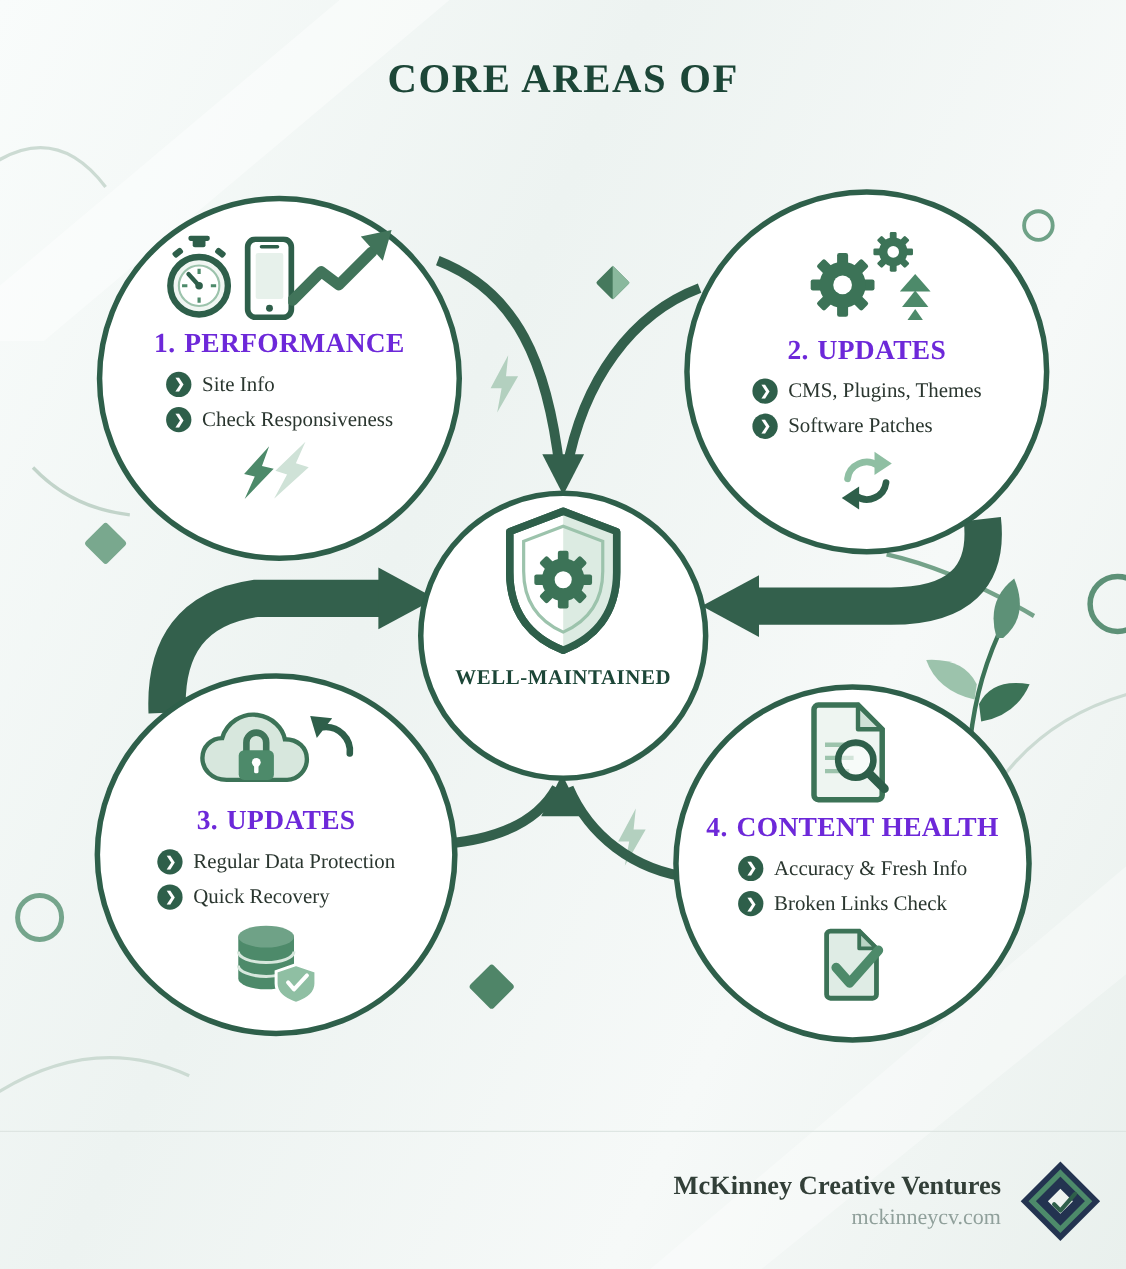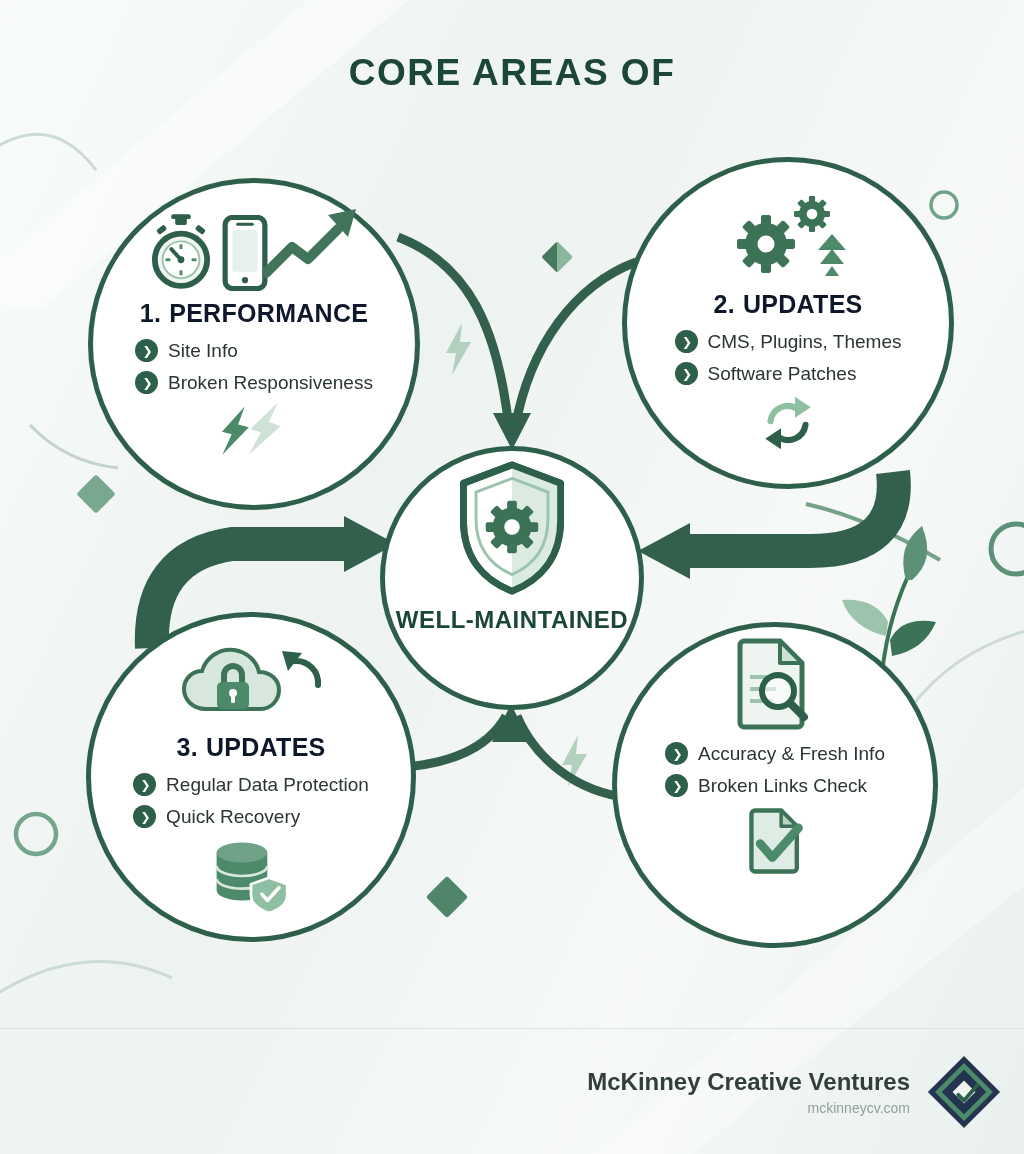--- a/index.html
+++ b/index.html
@@ -1,53 +1,53 @@
 <!DOCTYPE html>
 <html><head>
 <meta charset="utf-8">
 <style>
   * { margin:0; padding:0; box-sizing:border-box; }
   body { font-family:"Liberation Sans","DejaVu Sans",sans-serif; background:#fff; }
   .canvas{ position:relative; width:1024px; height:1154px; overflow:hidden;
-    background:linear-gradient(115deg,#f9fcfb 0%,#edf3f1 38%,#f6f9f8 70%,#e9f0ed 100%); }
+    background:linear-gradient(115deg,#f9fcfb 0%,#edf3f1 38%,#f6f9f8 70%,#e9f0ed 100%);font-family:Liberation Serif, serif; }
   .layer{ position:absolute; inset:0; z-index:1; }
 
   .title{ position:absolute; top:50px; left:0; width:100%; text-align:center; z-index:3;
     color:#1c4637; font-weight:bold; font-size:37px; letter-spacing:1.5px; line-height:1.22; }
 
   .node{ position:absolute; z-index:2; background:#fff; border:5px solid #2e5f4a; border-radius:50%;
     display:flex; flex-direction:column; align-items:center; }
   #n-perf   { left:88px;  top:178px; width:332px; height:332px; padding-top:24px; }
-  #n-upd    { left:622px; top:157px; width:332px; height:332px; padding-top:28px; }
+  #n-upd    { left:622px; top:172px; width:332px; height:332px; padding-top:28px; }
   #n-back   { left:86px;  top:612px; width:330px; height:330px; padding-top:20px; }
   #n-cont   { left:612px; top:622px; width:326px; height:326px; padding-top:10px; }
   #n-center { left:380px; top:446px; width:264px; height:264px; padding-top:8px; }
 
   .icon-row{ display:flex; align-items:flex-end; }
-  .node-title{ font-size:25px; font-weight:bold; color:#0f172a; letter-spacing:.3px;
+  .node-title{ font-size:25px; font-weight:bold; color:#6d28d9; letter-spacing:.3px;
     margin-top:8px; white-space:nowrap; }
   .node-title .num{ margin-right:8px; }
   .bullets{ display:flex; flex-direction:column; align-items:flex-start; gap:9px; margin-top:11px; }
   .bullet-row{ display:flex; align-items:center; gap:10px; font-size:19px; color:#2a362f; }
   .bullet{ width:23px; height:23px; border-radius:50%; background:#2e5f4a; color:#fff; flex:0 0 23px;
     display:inline-flex; align-items:center; justify-content:center; font-size:12px; font-weight:bold; padding-left:2px; }
   .foot-icon{ margin-top:10px; }
 
-  .center-label{ margin-top:8px; text-align:center; font-size:24px; font-weight:bold;
+  .center-label{ margin-top:8px; text-align:center; font-size:19px; font-weight:bold;
     color:#1c4637; letter-spacing:.5px; line-height:1.22; }
 
   .bolt-pair{ position:relative; width:72px; height:58px; margin-top:6px; }
   .bolt-back{ position:absolute; left:30px; top:0; transform:rotate(18deg); }
   .bolt-front{ position:absolute; left:2px; top:5px; transform:rotate(14deg); }
 
   .footer-line{ position:absolute; top:1028px; left:0; width:100%; height:1px; background:#dce4e0; z-index:3; }
   .footer{ position:absolute; right:22px; top:1054px; display:flex; align-items:center; gap:16px; z-index:3; }
   .footer-text{ text-align:right; }
   .company{ font-size:24px; font-weight:bold; color:#323f38; }
-  .website{ font-size:14px; color:#90a09b; margin-top:4px; }
+  .website{ font-size:20px; color:#90a09b; margin-top:4px; }
 </style>
 </head>
 <body>
 
 <div class="canvas">
 
   <svg class="layer" width="1024" height="1154" viewBox="0 0 1024 1154">
 
     <polygon points="-60,310 380,-60 480,-60 40,310" fill="rgba(255,255,255,0.45)"></polygon>
     <polygon points="560,1180 1080,740 1080,840 660,1180" fill="rgba(255,255,255,0.35)"></polygon>
@@ -141,21 +141,21 @@
     <div class="node-title">
       <span class="num">1.</span><span>PERFORMANCE</span>
     </div>
     <div class="bullets">
       <div class="bullet-row">
         <span class="bullet">❯</span>
         <span>Site Info</span>
       </div>
       <div class="bullet-row">
         <span class="bullet">❯</span>
-        <span>Broken Responsiveness</span>
+        <span>Check Responsiveness</span>
       </div>
     </div>
     <div class="bolt-pair">
       <svg class="bolt-back" width="34" height="58" viewBox="0 0 25 52">
           <path d="M16 0 L0 30 L10 30 L6 52 L25 19 L14 19 Z" fill="#cfe2d7"></path>
         </svg>
       <svg class="bolt-front" width="30" height="52" viewBox="0 0 25 52">
           <path d="M16 0 L0 30 L10 30 L6 52 L25 19 L14 19 Z" fill="#4d8a6a"></path>
         </svg>
     </div>
@@ -256,20 +256,23 @@
       <svg width="86" height="94" viewBox="0 0 86 94">
         <path d="M12 4 H48 L70 26 V86 a4 4 0 0 1 -4 4 H12 a4 4 0 0 1 -4 -4 V8 a4 4 0 0 1 4 -4 Z" fill="#eef5f1" stroke="#3c7357" stroke-width="5"></path>
         <path d="M48 4 V26 H70 Z" fill="#cfe2d7" stroke="#3c7357" stroke-width="4" stroke-linejoin="round"></path>
         <line x1="18" y1="40" x2="52" y2="40" stroke="#9cc3ac" stroke-width="4"></line>
         <line x1="18" y1="52" x2="44" y2="52" stroke="#9cc3ac" stroke-width="4"></line>
         <line x1="18" y1="64" x2="40" y2="64" stroke="#9cc3ac" stroke-width="4"></line>
         <circle cx="46" cy="54" r="16" fill="rgba(255,255,255,0.55)" stroke="#2e5f4a" stroke-width="6"></circle>
         <line x1="58" y1="66" x2="72" y2="80" stroke="#2e5f4a" stroke-width="8" stroke-linecap="round"></line>
       </svg>
     </div>
+    <div class="node-title">
+      <span class="num">4.</span><span>CONTENT HEALTH</span>
+    </div>
     <div class="bullets">
       <div class="bullet-row">
         <span class="bullet">❯</span>
         <span>Accuracy &amp; Fresh Info</span>
       </div>
       <div class="bullet-row">
         <span class="bullet">❯</span>
         <span>Broken Links Check</span>
       </div>
     </div>

